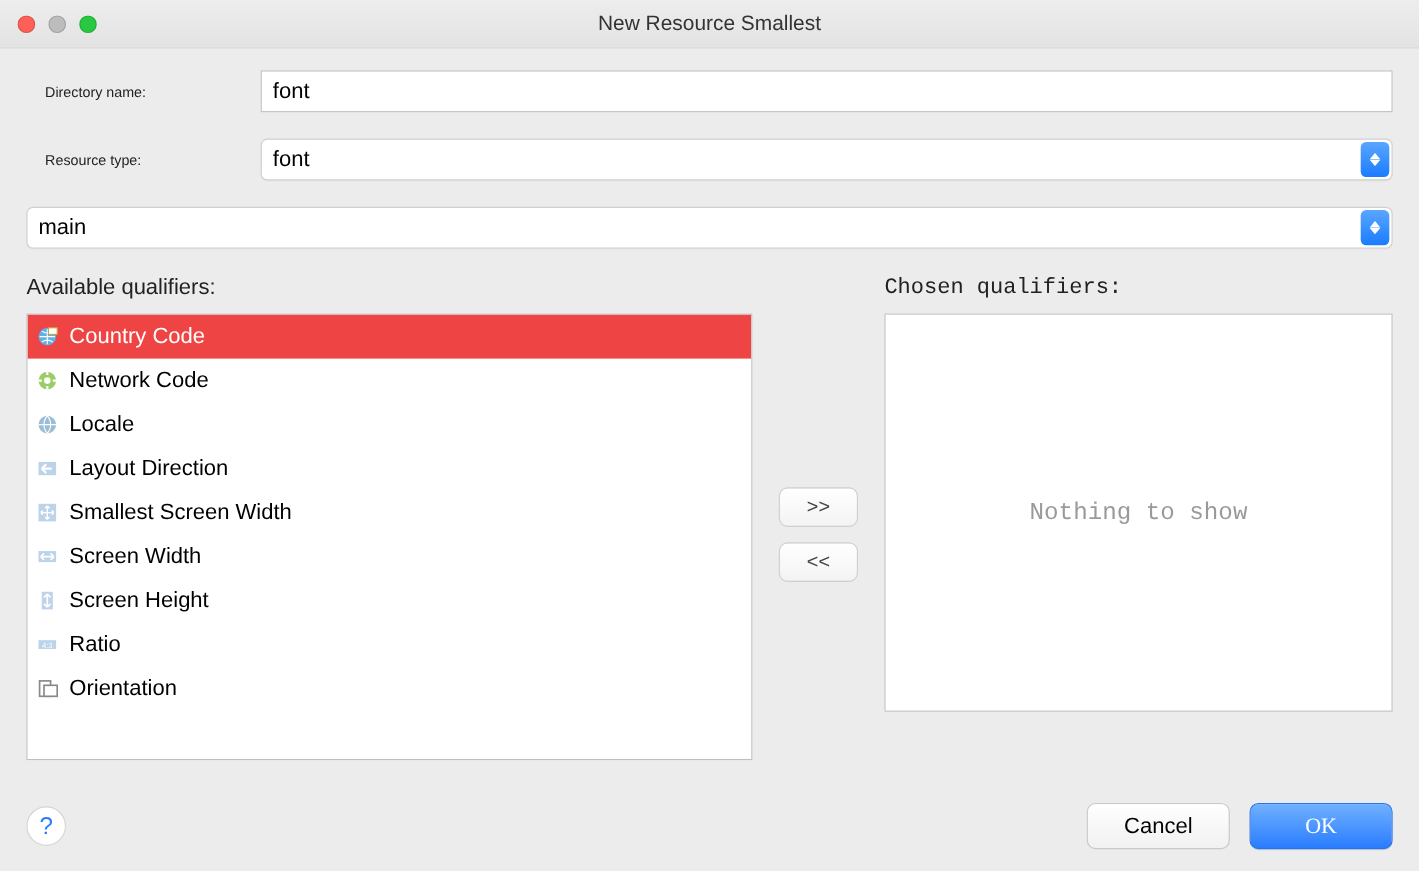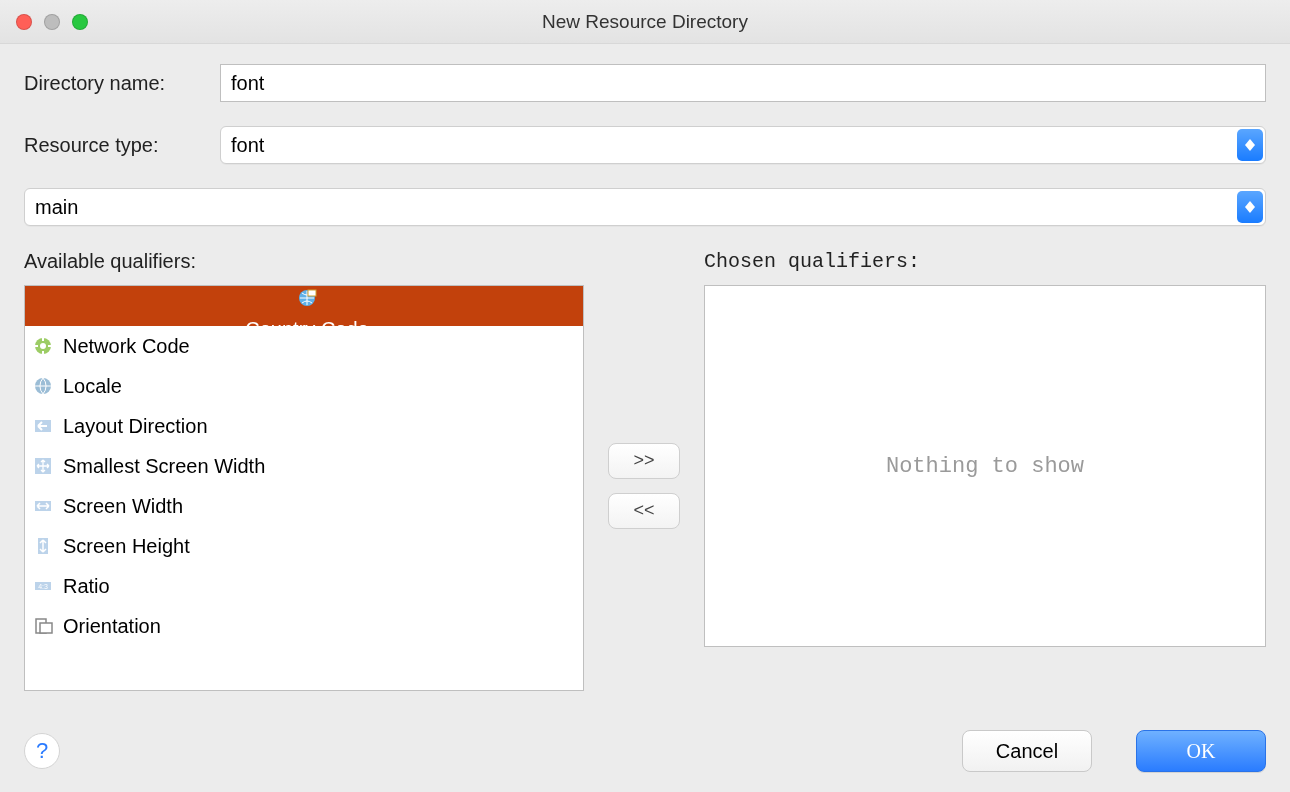--- a/index.html
+++ b/index.html
@@ -39,22 +39,23 @@
     pointer-events: none;
   }
   .content { padding: 20px 24px 0 24px; }
   .form-row {
     display: flex;
     align-items: center;
     margin-bottom: 24px;
   }
   .form-label {
     width: 196px;
-    font-size: 20px;
+    font-size: 13px;
     color: #222;
+    margin-left: 17px;
   }
   .text-input {
     flex: 1;
     height: 38px;
     border: 1px solid #bfbfbf;
     background: #fff;
     font-size: 20px;
     padding: 0 10px;
     font-family: inherit;
   }
@@ -87,21 +88,21 @@
 
   .qualifiers {
     display: flex;
     gap: 0;
     margin-top: 6px;
   }
   .qual-col {
     display: flex;
     flex-direction: column;
   }
-  .qual-col.left { width: 560px; justify-content: center; }
+  .qual-col.left { width: 660px; justify-content: center; }
   .qual-col.right { flex: 1; font-family: Liberation Mono, monospace; }
   .qual-header {
     font-size: 20px;
     color: #222;
     margin-bottom: 12px;
   }
   .listbox {
     border: 1px solid #bfbfbf;
     background: #fff;
     height: 406px;
@@ -110,23 +111,22 @@
   .list-item {
     display: flex;
     align-items: center;
     height: 40px;
     padding-left: 6px;
     font-size: 20px;
     gap: 8px;
     cursor: default;
   }
   .list-item.selected {
-    background: #c2410c;
+    background: #ef4444;
     color: #fff;
-    flex-direction: column;
   }
   .icon-slot {
     width: 24px; height: 24px;
     display: flex; align-items: center; justify-content: center;
     flex-shrink: 0;
   }
   .middle-col {
     width: 120px;
     display: flex;
     flex-direction: column;
@@ -179,40 +179,39 @@
   .spacer { flex: 1; }
   .btn {
     min-width: 130px;
     height: 42px;
     border-radius: 8px;
     font-size: 20px;
     font-family: inherit;
     cursor: pointer;
     border: 1px solid #c9c9c9;
     background: linear-gradient(#ffffff,#f1f1f1);
-    margin-left: 26px;
   }
   .btn.primary {
     border: 1px solid #2a73e8;
     background: linear-gradient(#6fb1ff,#2a7cff);
     color: #fff;
     box-shadow: 0 1px 0 rgba(0,0,0,.1);
     font-family: Liberation Serif, serif;
   }
 </style>
 </head>
 <body>
 
 <div class="titlebar">
   <div class="traffic">
     <div class="dot red"></div>
     <div class="dot yellow"></div>
     <div class="dot green"></div>
   </div>
-  <div class="title">New Resource Directory</div>
+  <div class="title">New Resource Smallest</div>
 </div>
 
 <div class="content">
 
   <div class="form-row">
     <div class="form-label">Directory name:</div>
     <input class="text-input" type="text" value="font" style="">
   </div>
 
   <div class="form-row">

